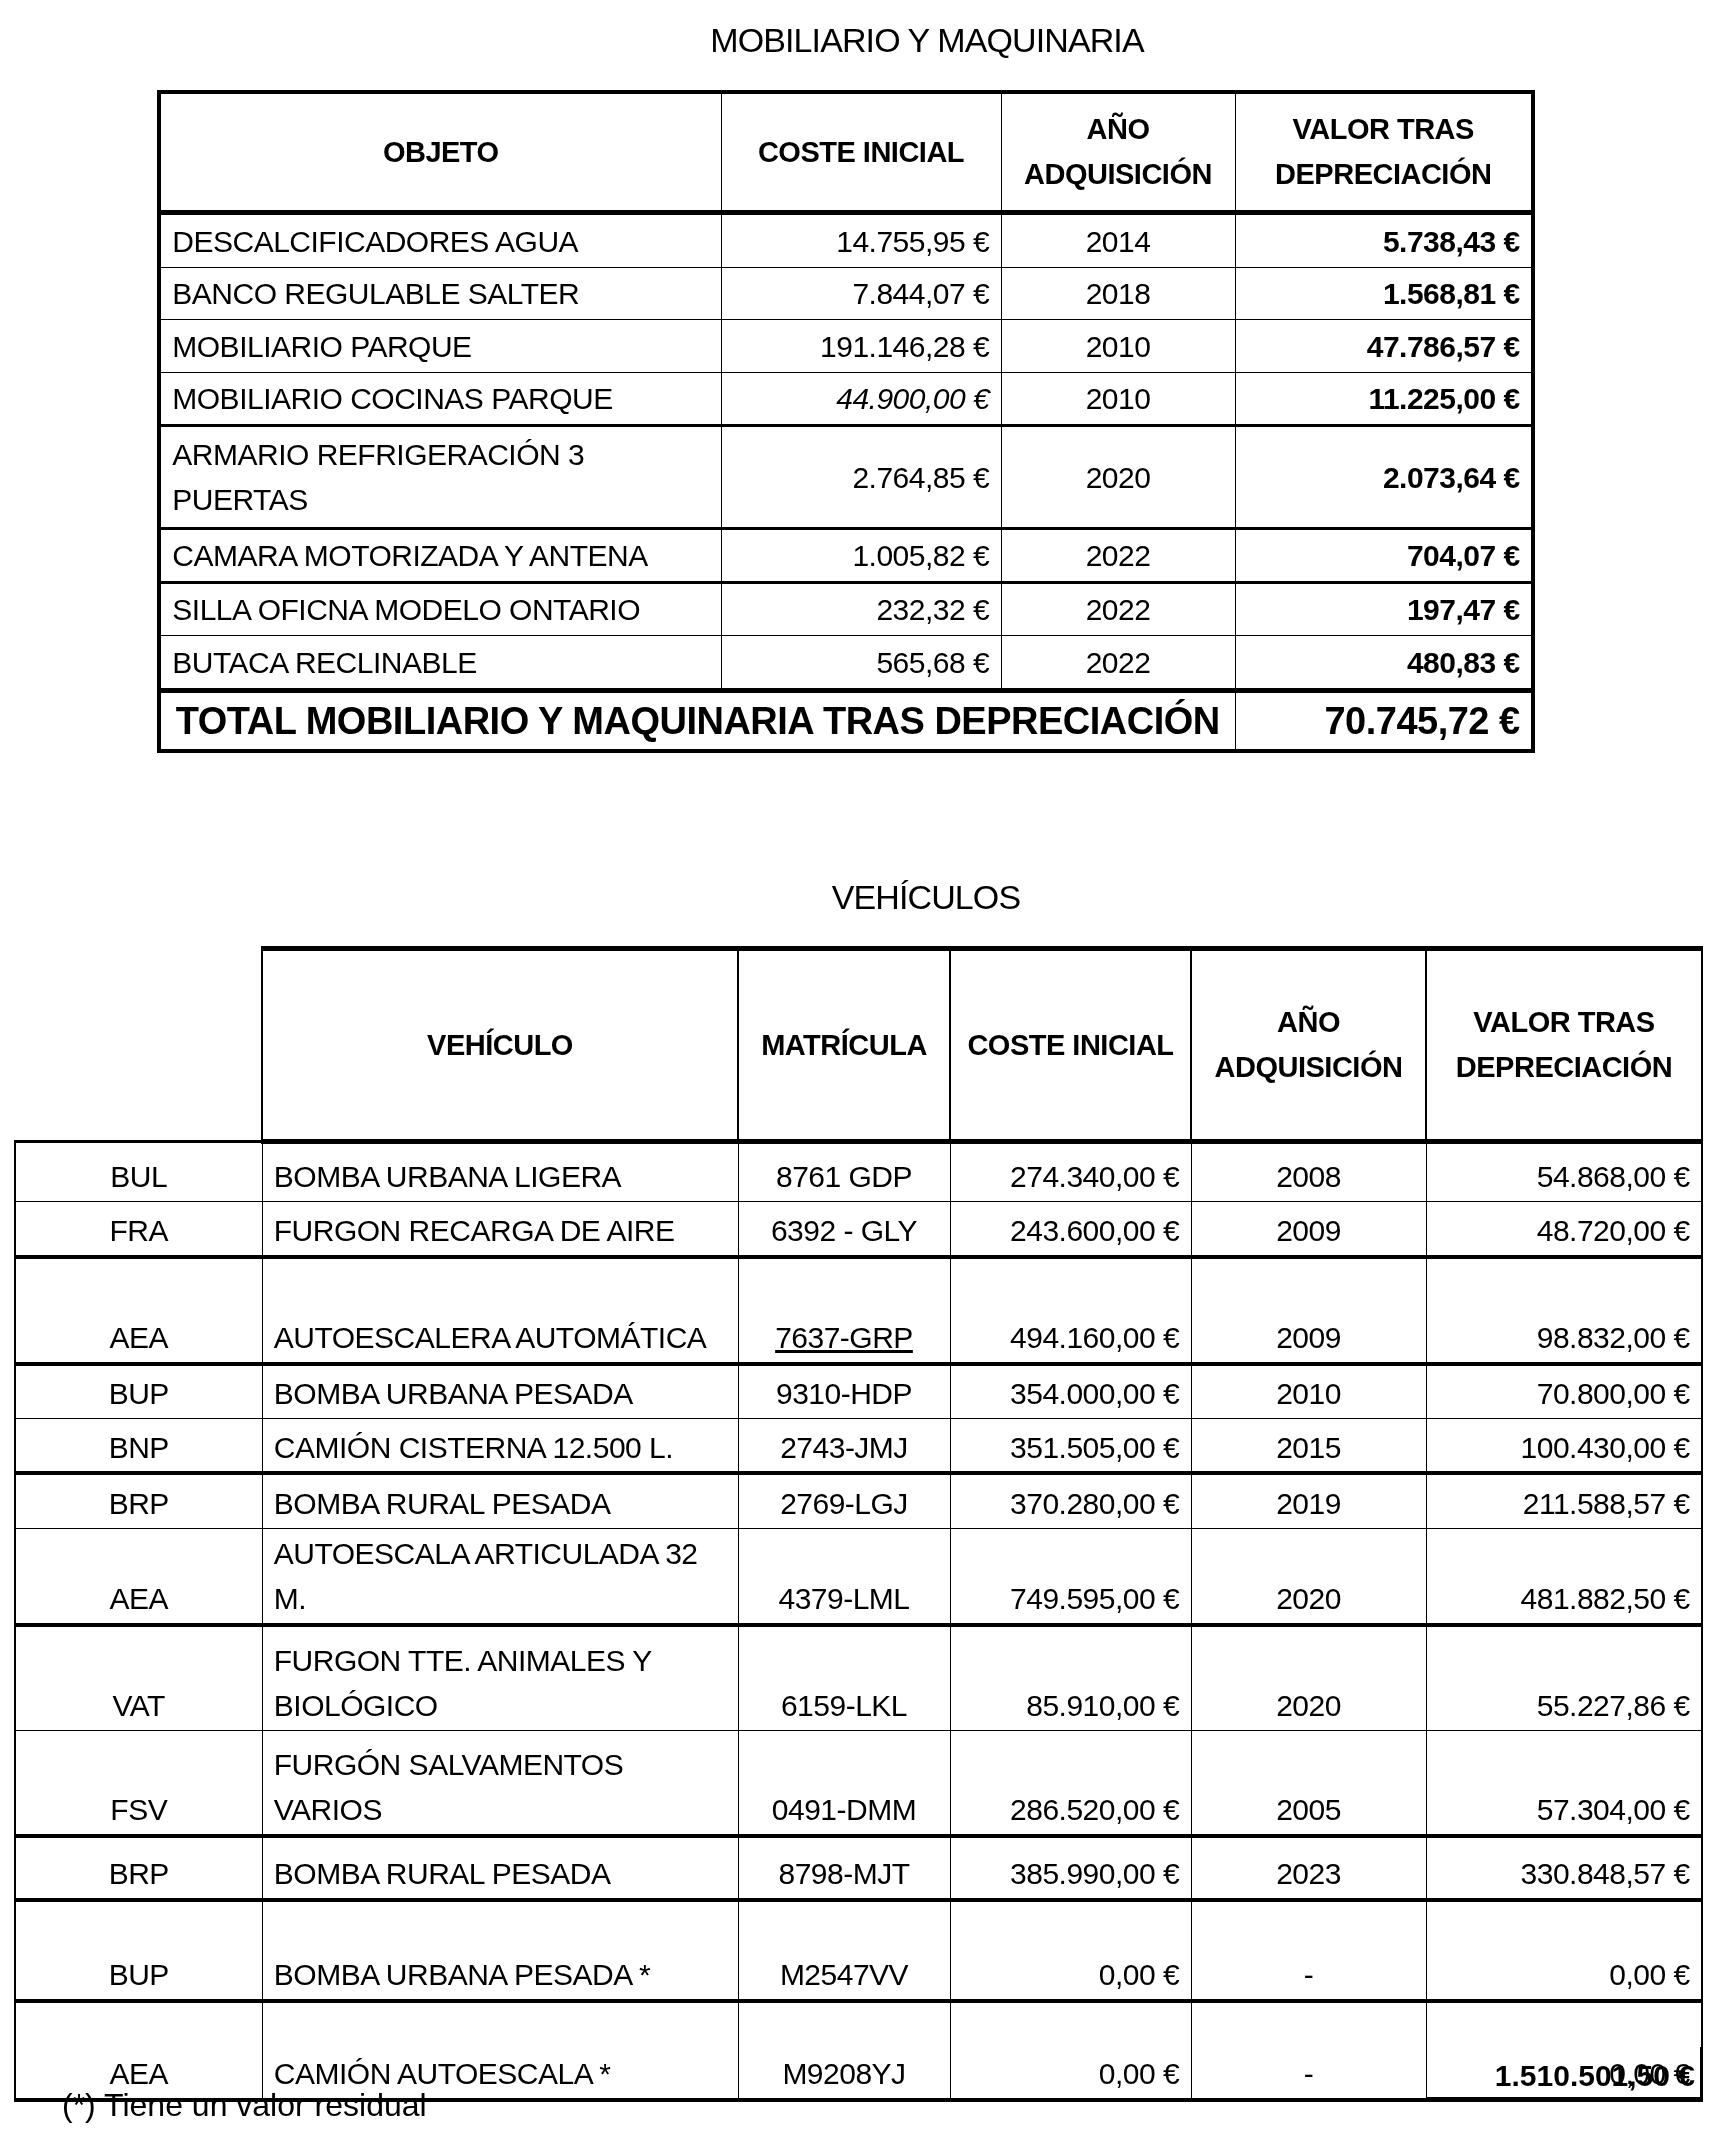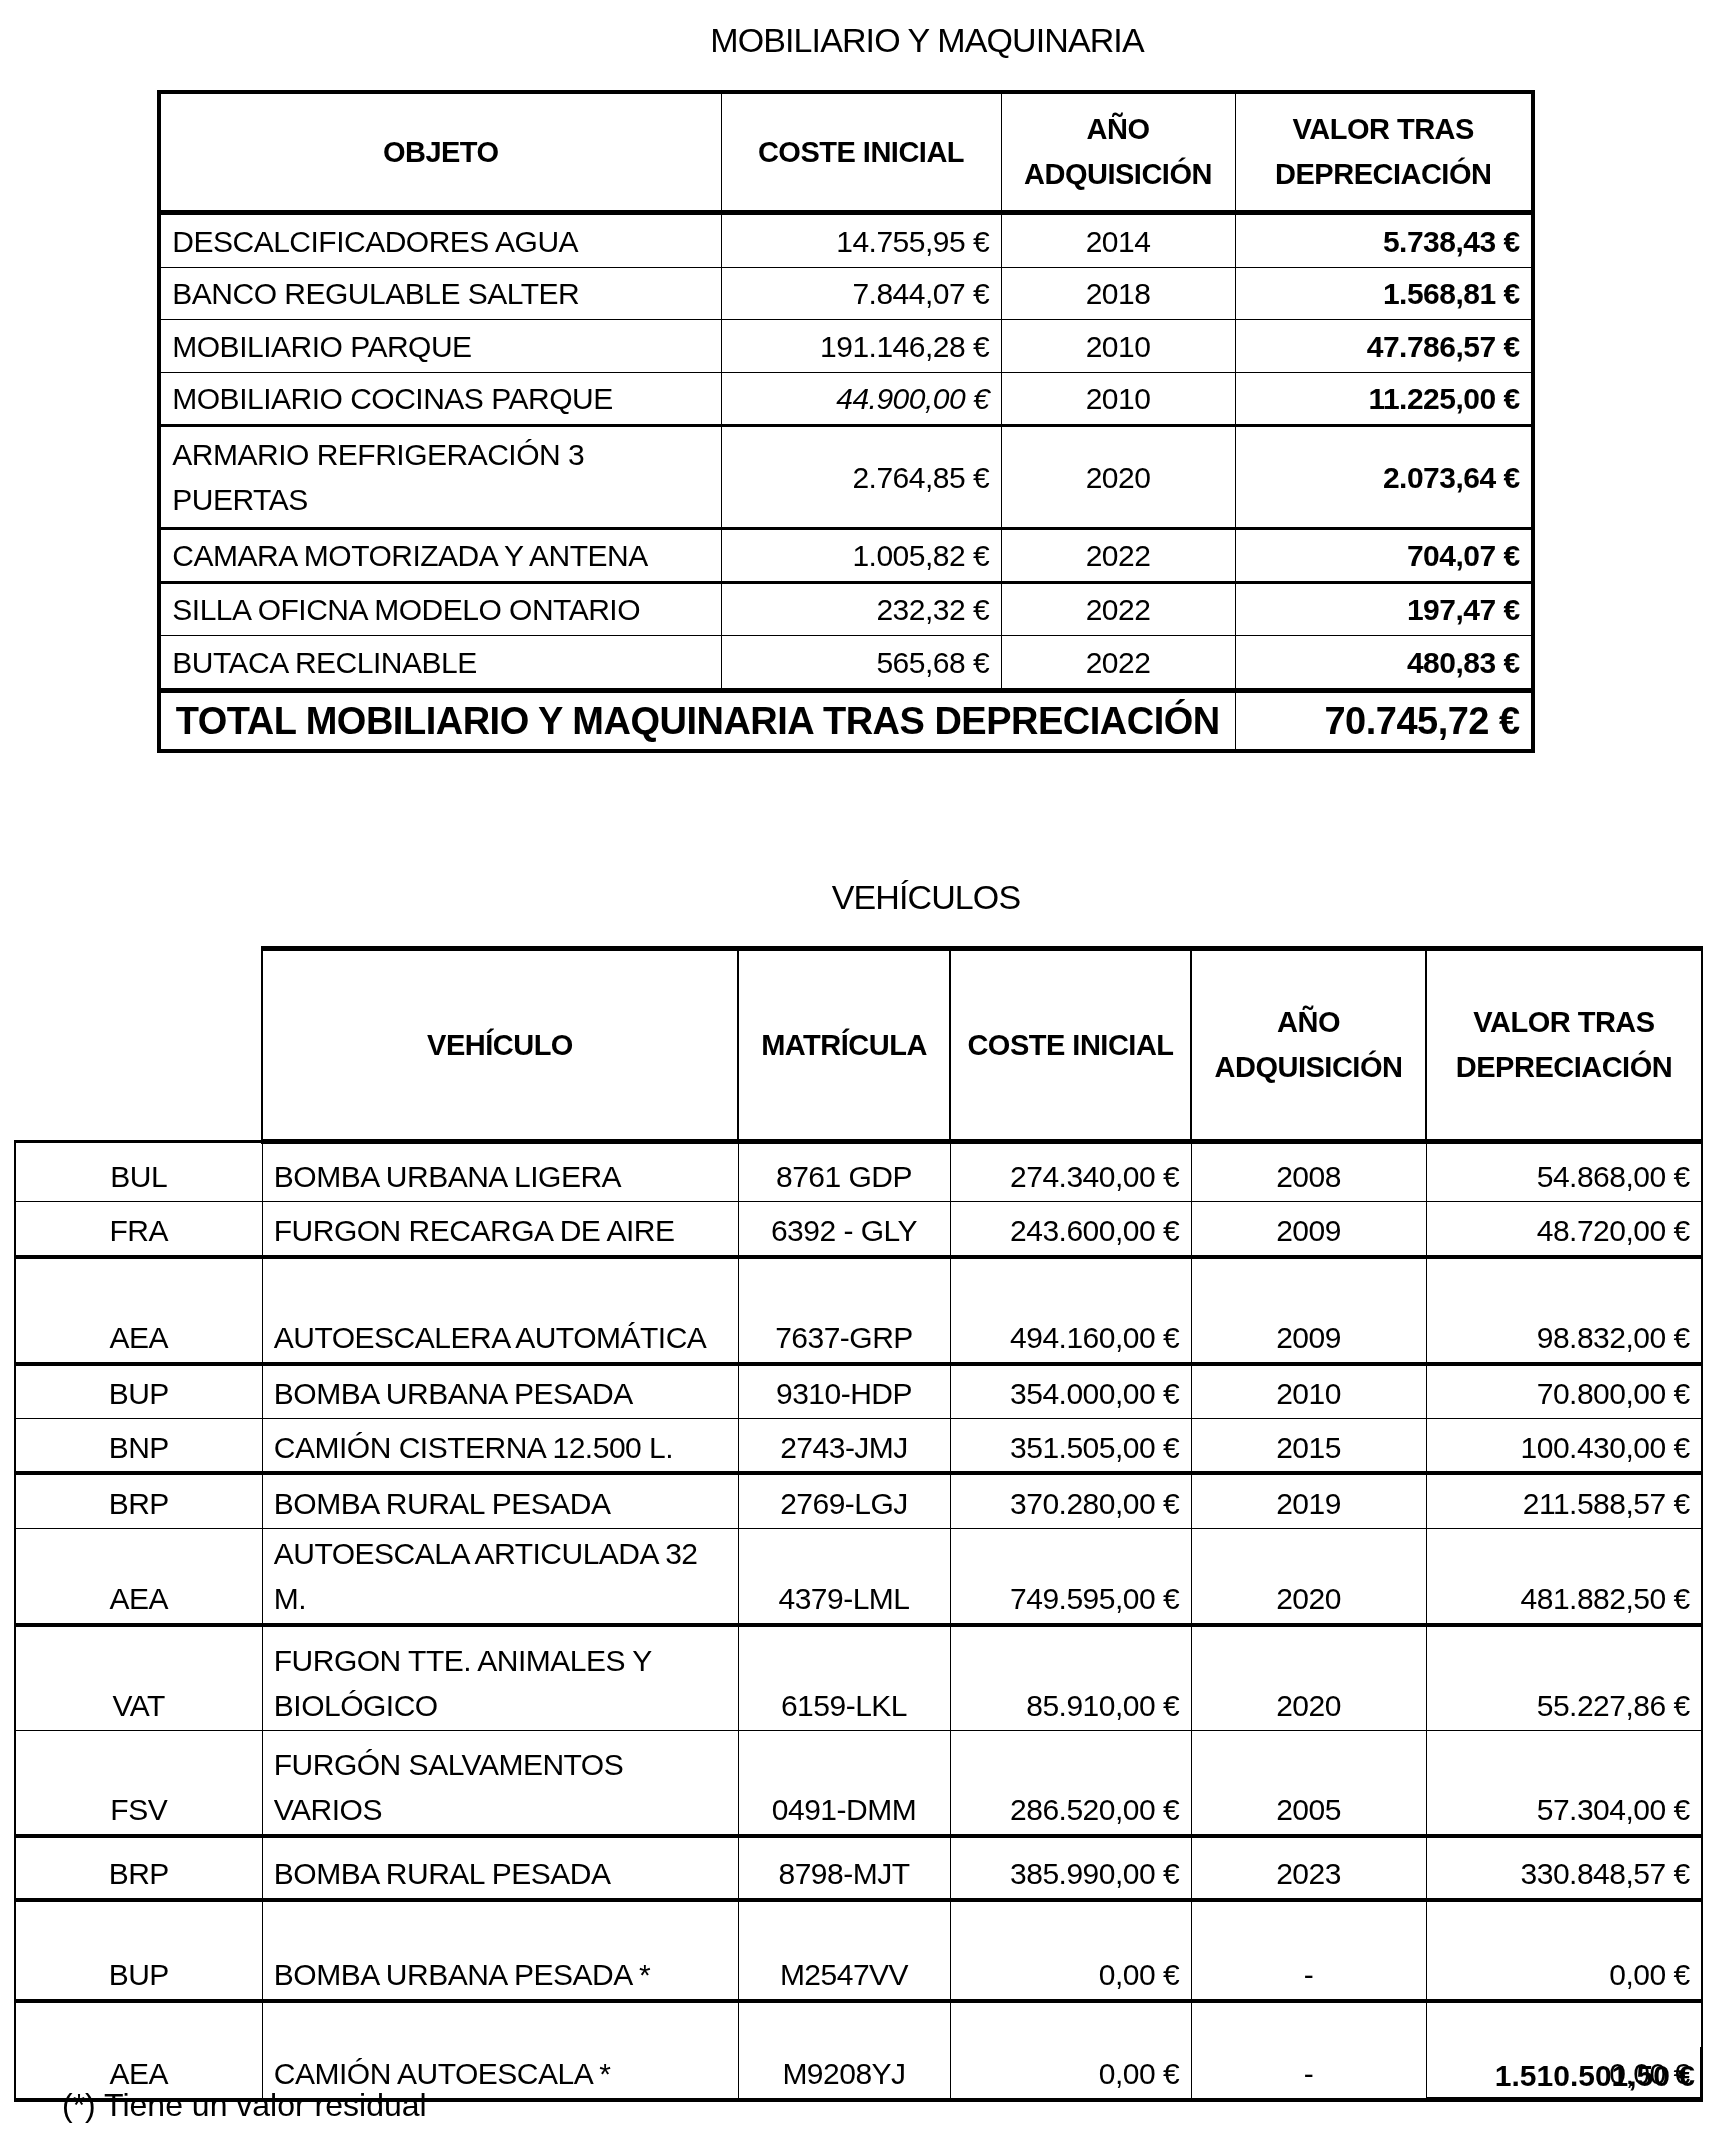--- a/index.html
+++ b/index.html
@@ -138,21 +138,21 @@
         <td class="c" style="height: 51px; padding-bottom: 1.9px;">FRA</td>
         <td style="height: 51px; padding-bottom: 1.9px;">FURGON RECARGA DE AIRE</td>
         <td class="c" style="height: 51px; padding-bottom: 1.9px;">6392 - GLY</td>
         <td class="r" style="height: 51px; padding-bottom: 1.9px;">243.600,00 €</td>
         <td class="c" style="height: 51px; padding-bottom: 1.9px;">2009</td>
         <td class="r" style="height: 51px; padding-bottom: 1.9px;">48.720,00 €</td>
       </tr>
       <tr class="va-b tk">
         <td class="c" style="height: 101px; padding-bottom: 1.9px;">AEA</td>
         <td style="height: 101px; padding-bottom: 1.9px;">AUTOESCALERA AUTOMÁTICA</td>
-        <td class="c" style="height: 101px; padding-bottom: 1.9px;">7637-GRP</td>
+        <td class="c" style="height: 101px; padding-bottom: 1.9px; text-decoration: underline;">7637-GRP</td>
         <td class="r" style="height: 101px; padding-bottom: 1.9px;">494.160,00 €</td>
         <td class="c" style="height: 101px; padding-bottom: 1.9px;">2009</td>
         <td class="r" style="height: 101px; padding-bottom: 1.9px;">98.832,00 €</td>
       </tr>
       <tr class="va-b">
         <td class="c" style="height: 50px; padding-bottom: 1.9px;">BUP</td>
         <td style="height: 50px; padding-bottom: 1.9px;">BOMBA URBANA PESADA</td>
         <td class="c" style="height: 50px; padding-bottom: 1.9px;">9310-HDP</td>
         <td class="r" style="height: 50px; padding-bottom: 1.9px;">354.000,00 €</td>
         <td class="c" style="height: 50px; padding-bottom: 1.9px;">2010</td>

